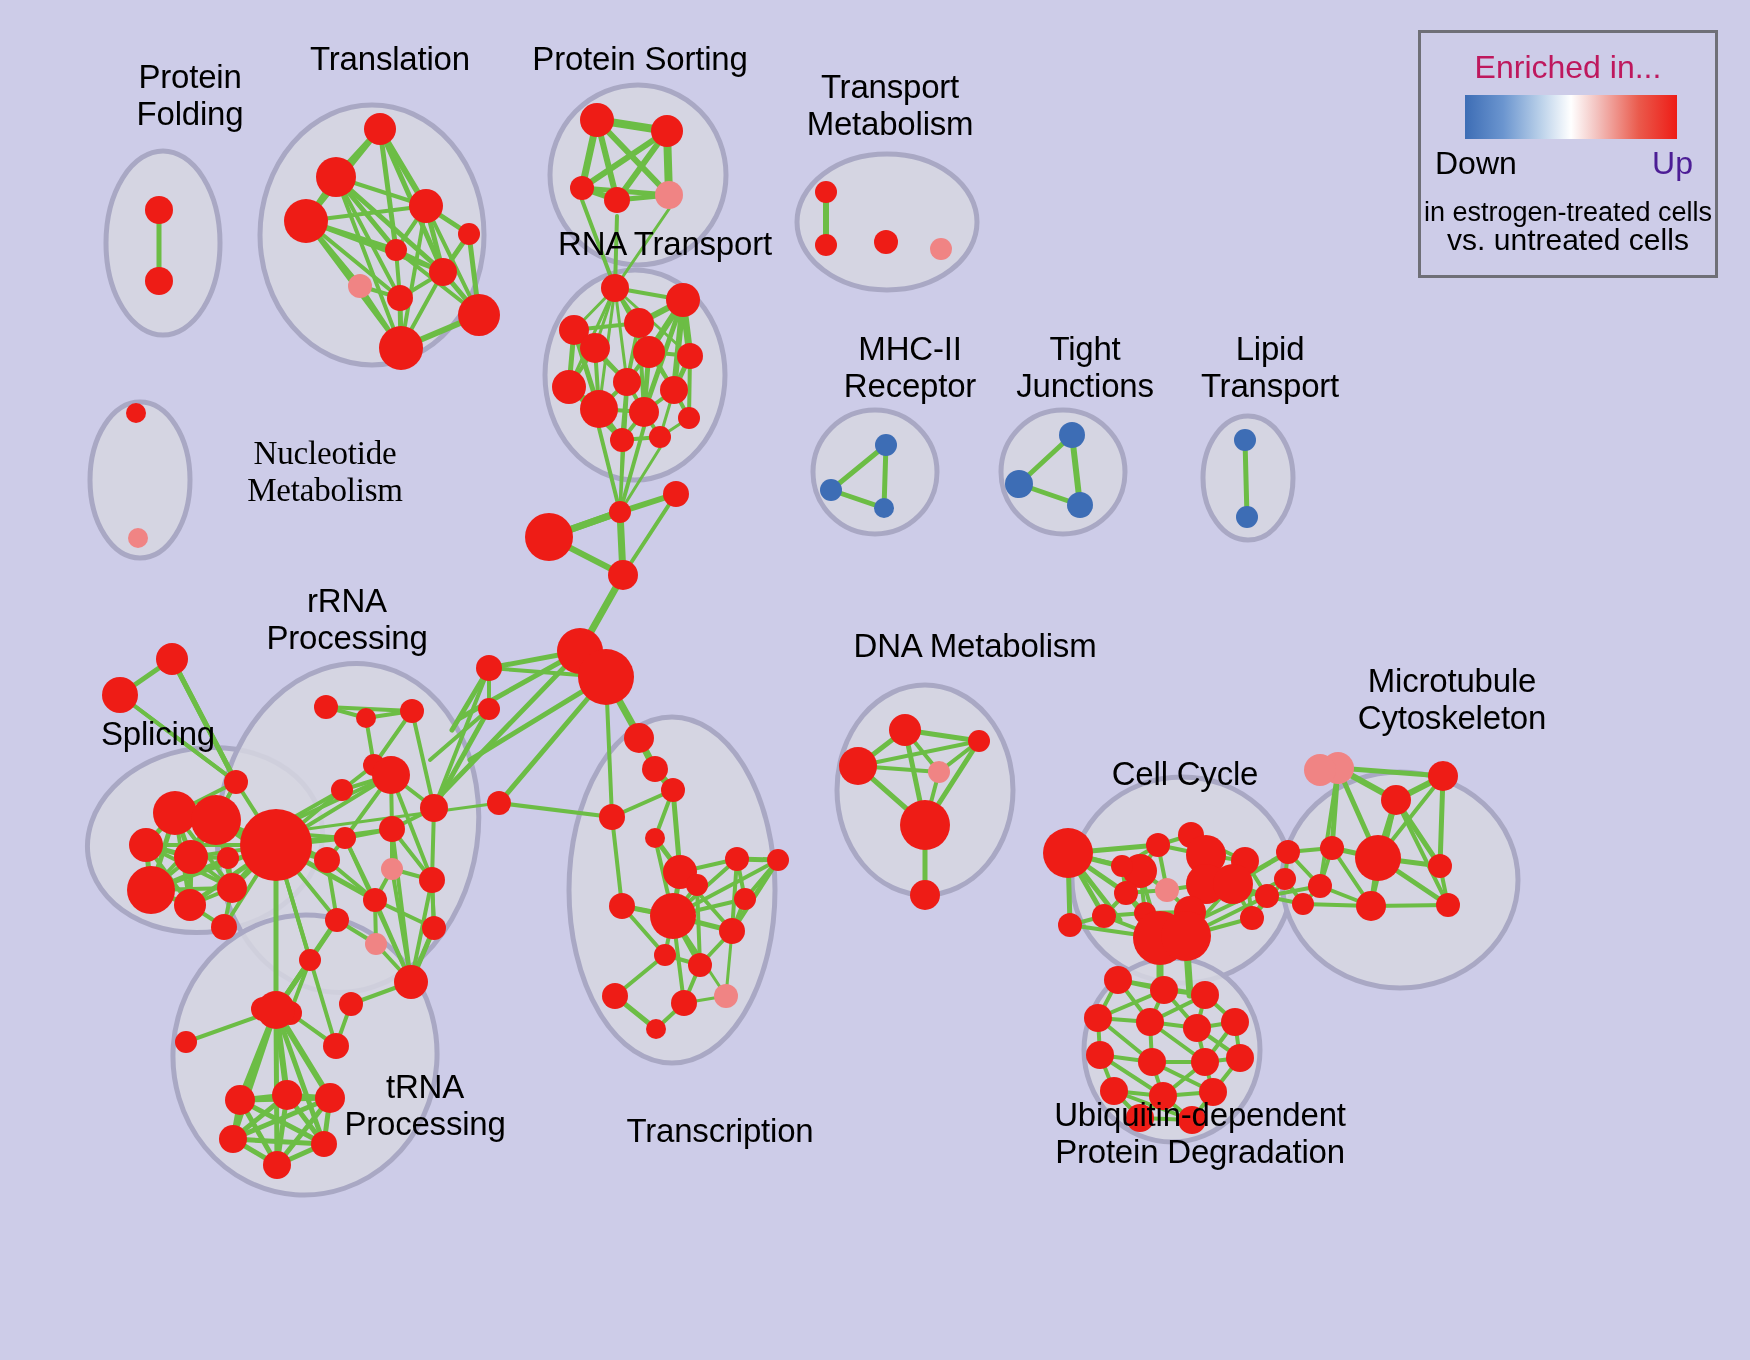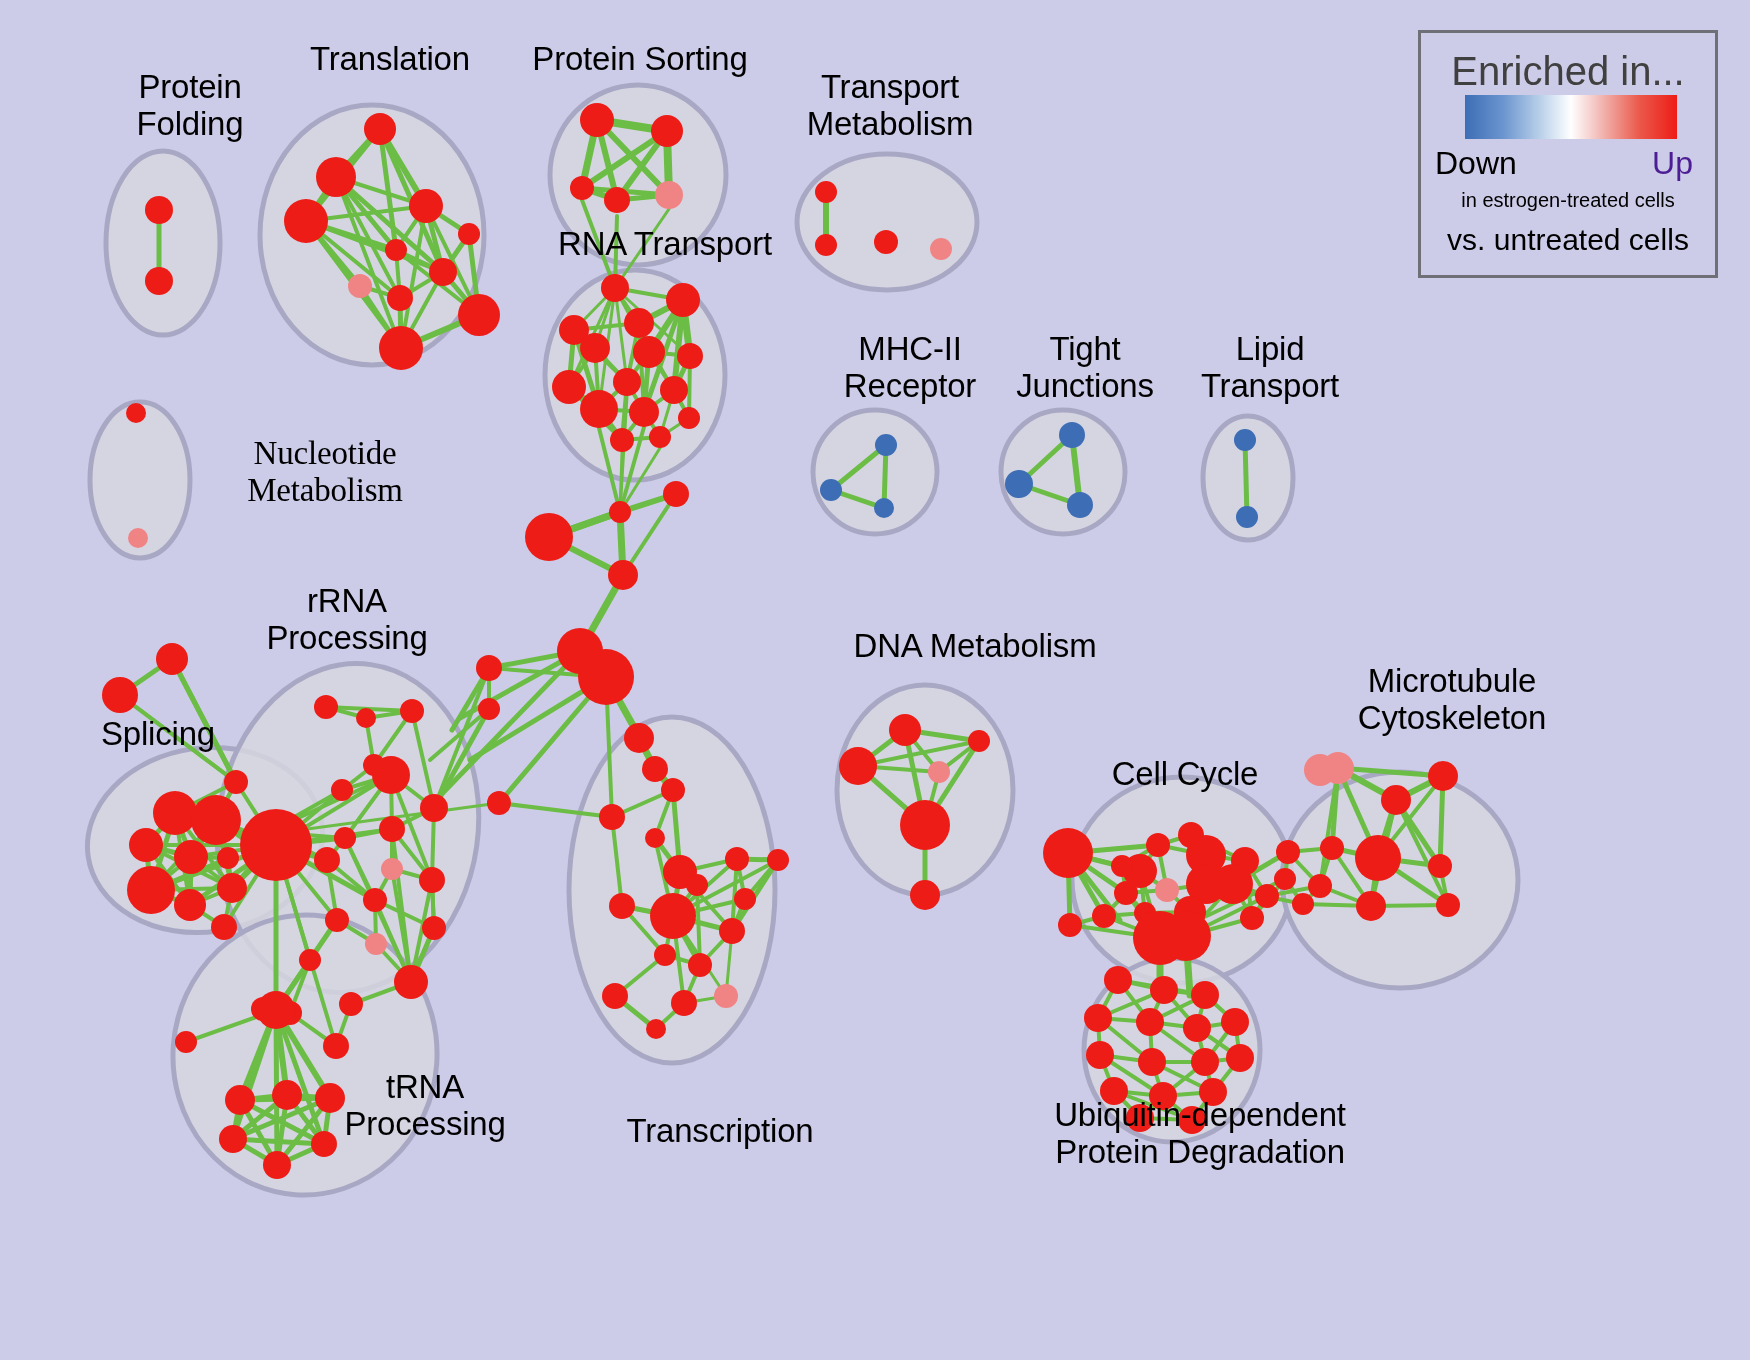--- a/index.html
+++ b/index.html
@@ -24,29 +24,29 @@
   #legend{
     position:absolute;
     left:1418px;top:30px;
     width:300px;height:248px;
     background:#cdcce8;
     border:3px solid #6f6f77;
     box-sizing:border-box;
   }
   #legend .ltitle{
     position:absolute;left:0;top:16px;width:100%;
-    text-align:center;font-size:40px;color:#404040;
+    text-align:center;font-size:32px;color:#be185d;
   }
   #legend .bar{
     position:absolute;left:44px;top:62px;width:212px;height:44px;
     background:linear-gradient(to right,#3d6db5 0%,#6b95cf 18%,#bcd2ea 36%,#ffffff 50%,#f3c3c0 62%,#ea5a4c 82%,#ee1c16 100%);
   }
   #legend .down{position:absolute;left:14px;top:112px;font-size:32px;color:#000;}
   #legend .up{position:absolute;right:22px;top:112px;font-size:32px;color:#4c1d95;}
-  #legend .sub1{position:absolute;left:0;top:156px;width:100%;text-align:center;font-size:20px;color:#000;}
+  #legend .sub1{position:absolute;left:0;top:164px;width:100%;text-align:center;font-size:27px;color:#000;}
   #legend .sub2{position:absolute;left:0;top:190px;width:100%;text-align:center;font-size:30px;color:#000;}
 </style>
 </head>
 <body>
 
 <div id="stage">
   <svg id="net" viewBox="0 0 1750 1360" preserveAspectRatio="none">
     <g id="hulls">
         <ellipse cx="163" cy="243" rx="57" ry="92" fill="#d6d6e0" fill-opacity="0.85" stroke="#a9a8c4" stroke-width="5"></ellipse>
         <ellipse cx="372" cy="235" rx="112" ry="130" fill="#d6d6e0" fill-opacity="0.85" stroke="#a9a8c4" stroke-width="5"></ellipse>
@@ -674,21 +674,21 @@
         <circle cx="580" cy="651" r="23" fill="#ee1c16"></circle>
         <circle cx="606" cy="677" r="28" fill="#ee1c16"></circle>
         <circle cx="489" cy="668" r="13" fill="#ee1c16"></circle>
         <circle cx="489" cy="709" r="11" fill="#ee1c16"></circle>
         <circle cx="499" cy="803" r="12" fill="#ee1c16"></circle>
         <circle cx="1320" cy="770" r="16" fill="#f08484"></circle>
       </g>
   </svg>
 
   <div id="labels">
-      <div class="lbl" style="left: 85px; top: 68px; width: 210px;">Protein
+      <div class="lbl" style="left: 85px; top: 58px; width: 210px;">Protein
 Folding</div>
       <div class="lbl" style="left: 245px; top: 40px; width: 290px;">Translation</div>
       <div class="lbl" style="left: 475px; top: 40px; width: 330px;">Protein Sorting</div>
       <div class="lbl" style="left: 515px; top: 225px; width: 300px;">RNA Transport</div>
       <div class="lbl" style="left: 775px; top: 68px; width: 230px;">Transport
 Metabolism</div>
       <div class="lbl" style="left: 800px; top: 330px; width: 220px;">MHC-II
 Receptor</div>
       <div class="lbl" style="left: 985px; top: 330px; width: 200px;">Tight
 Junctions</div>

